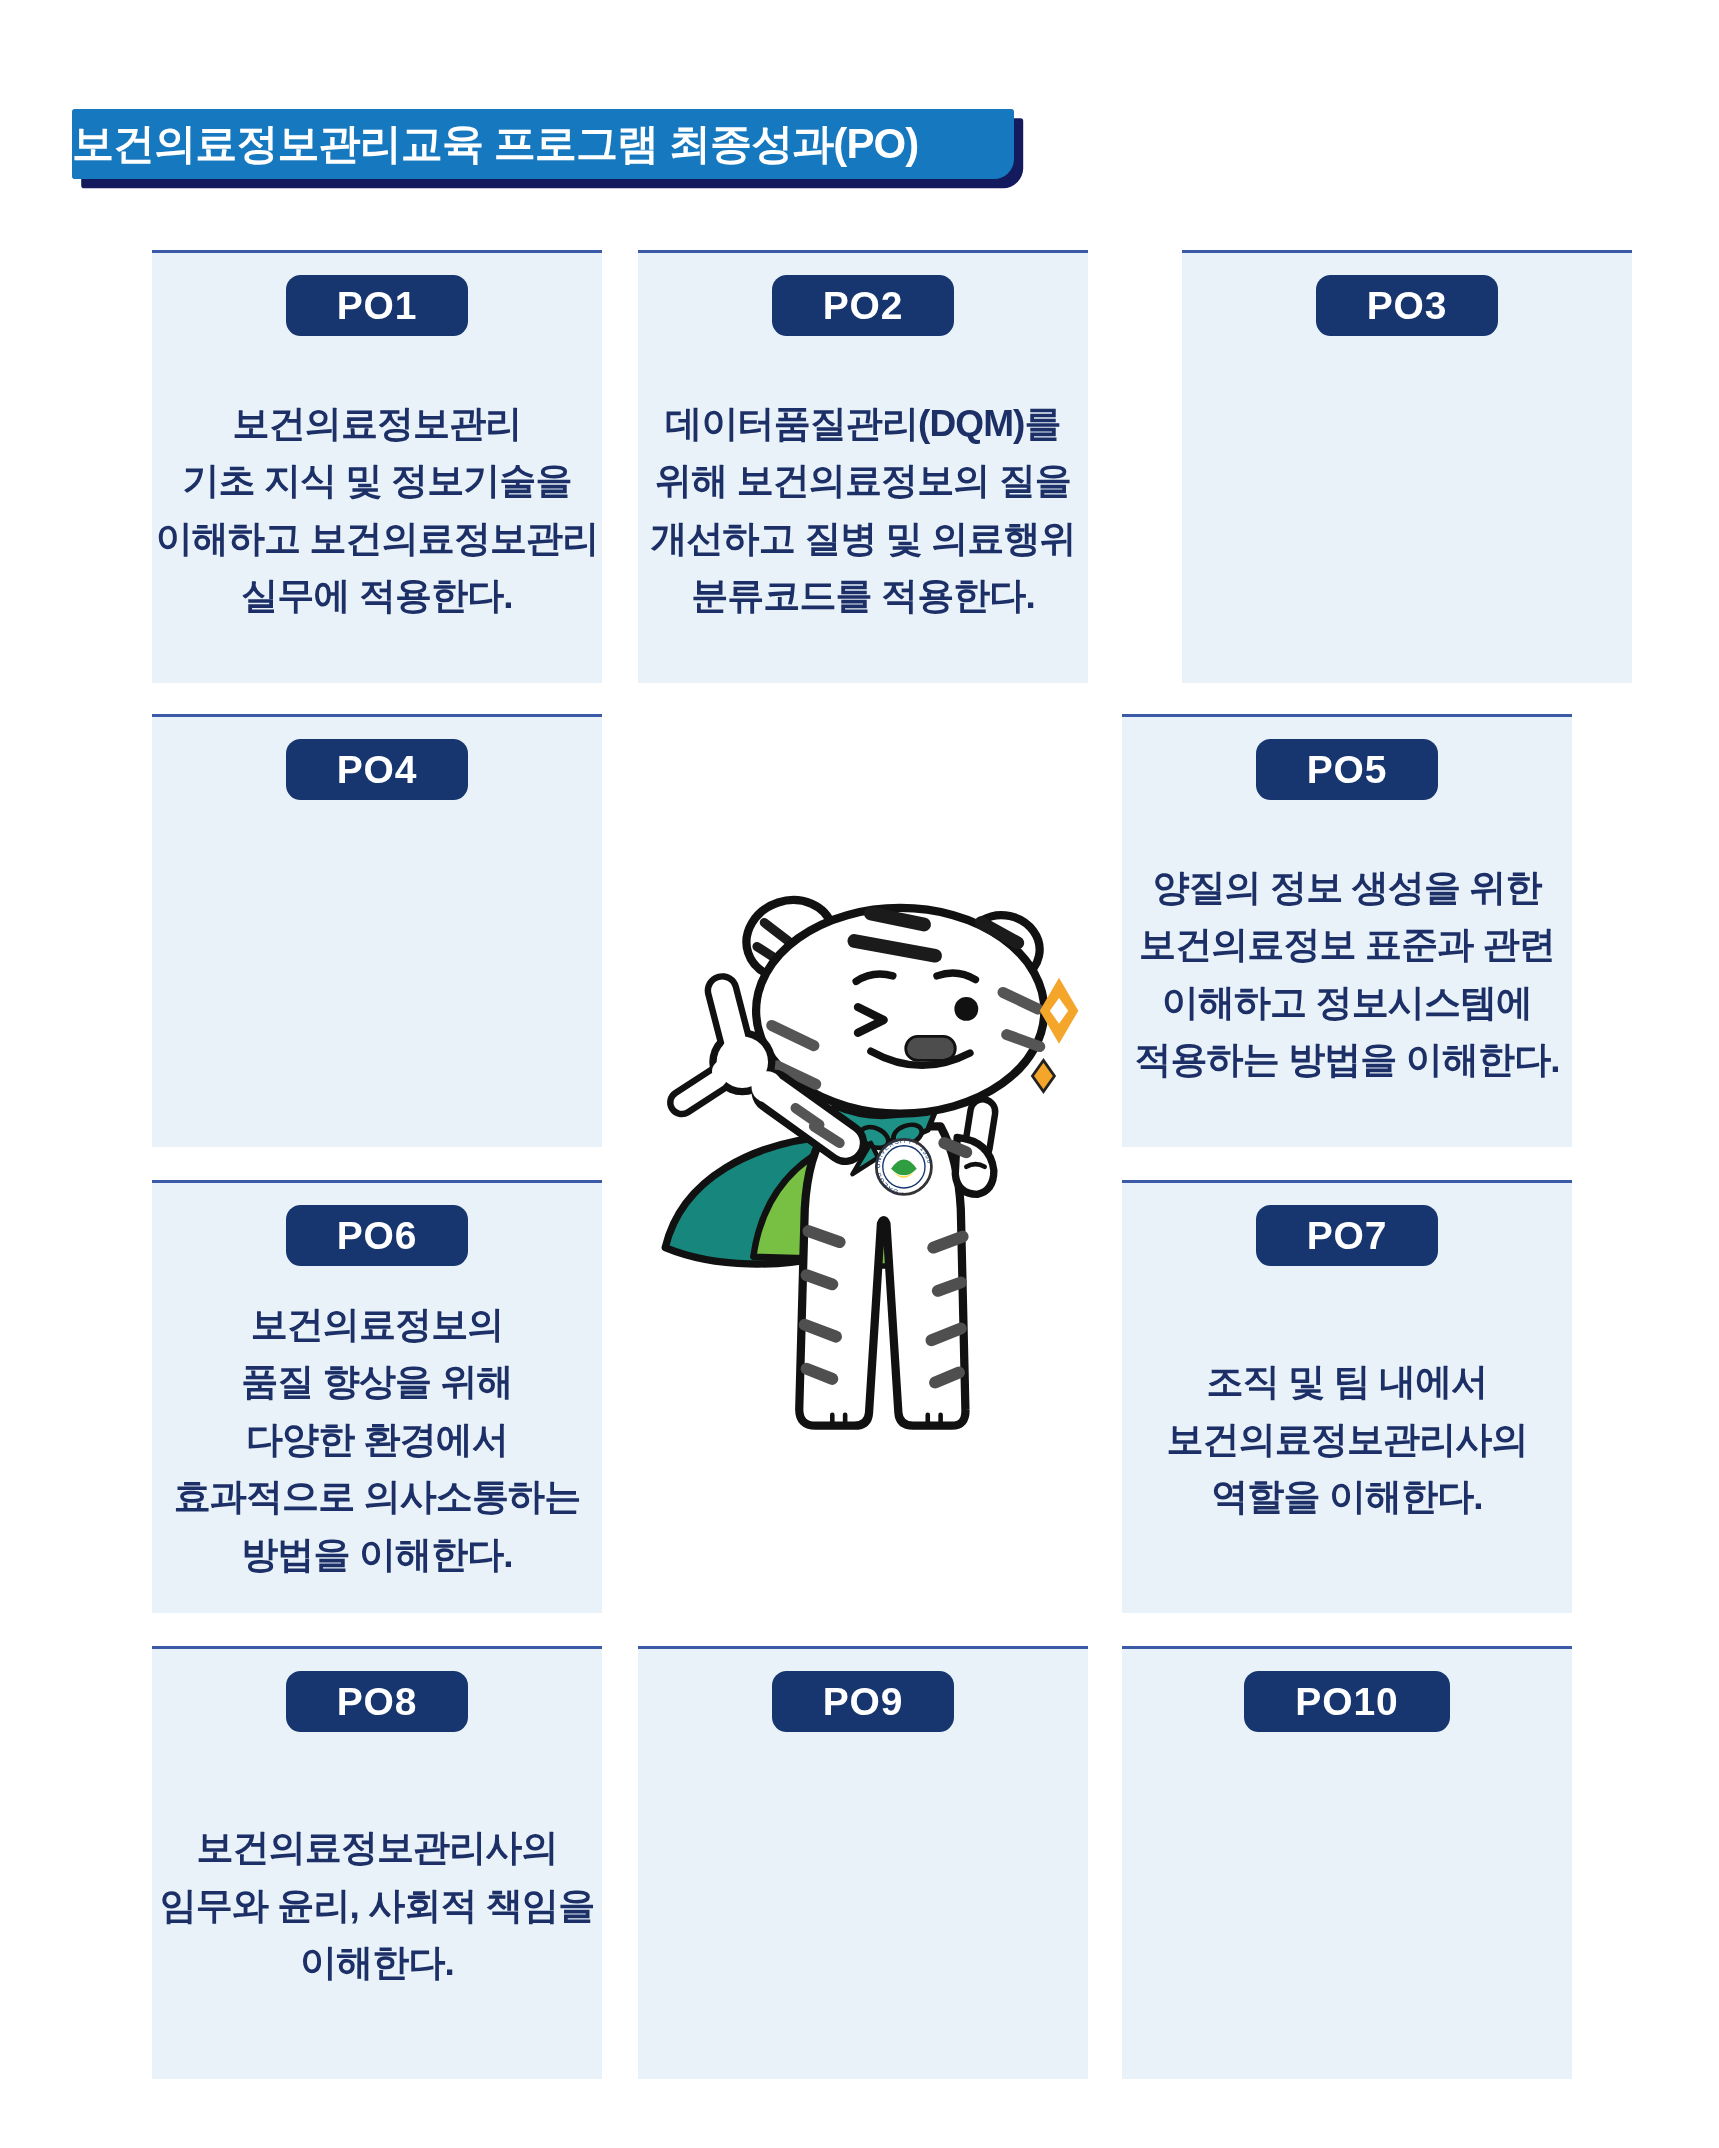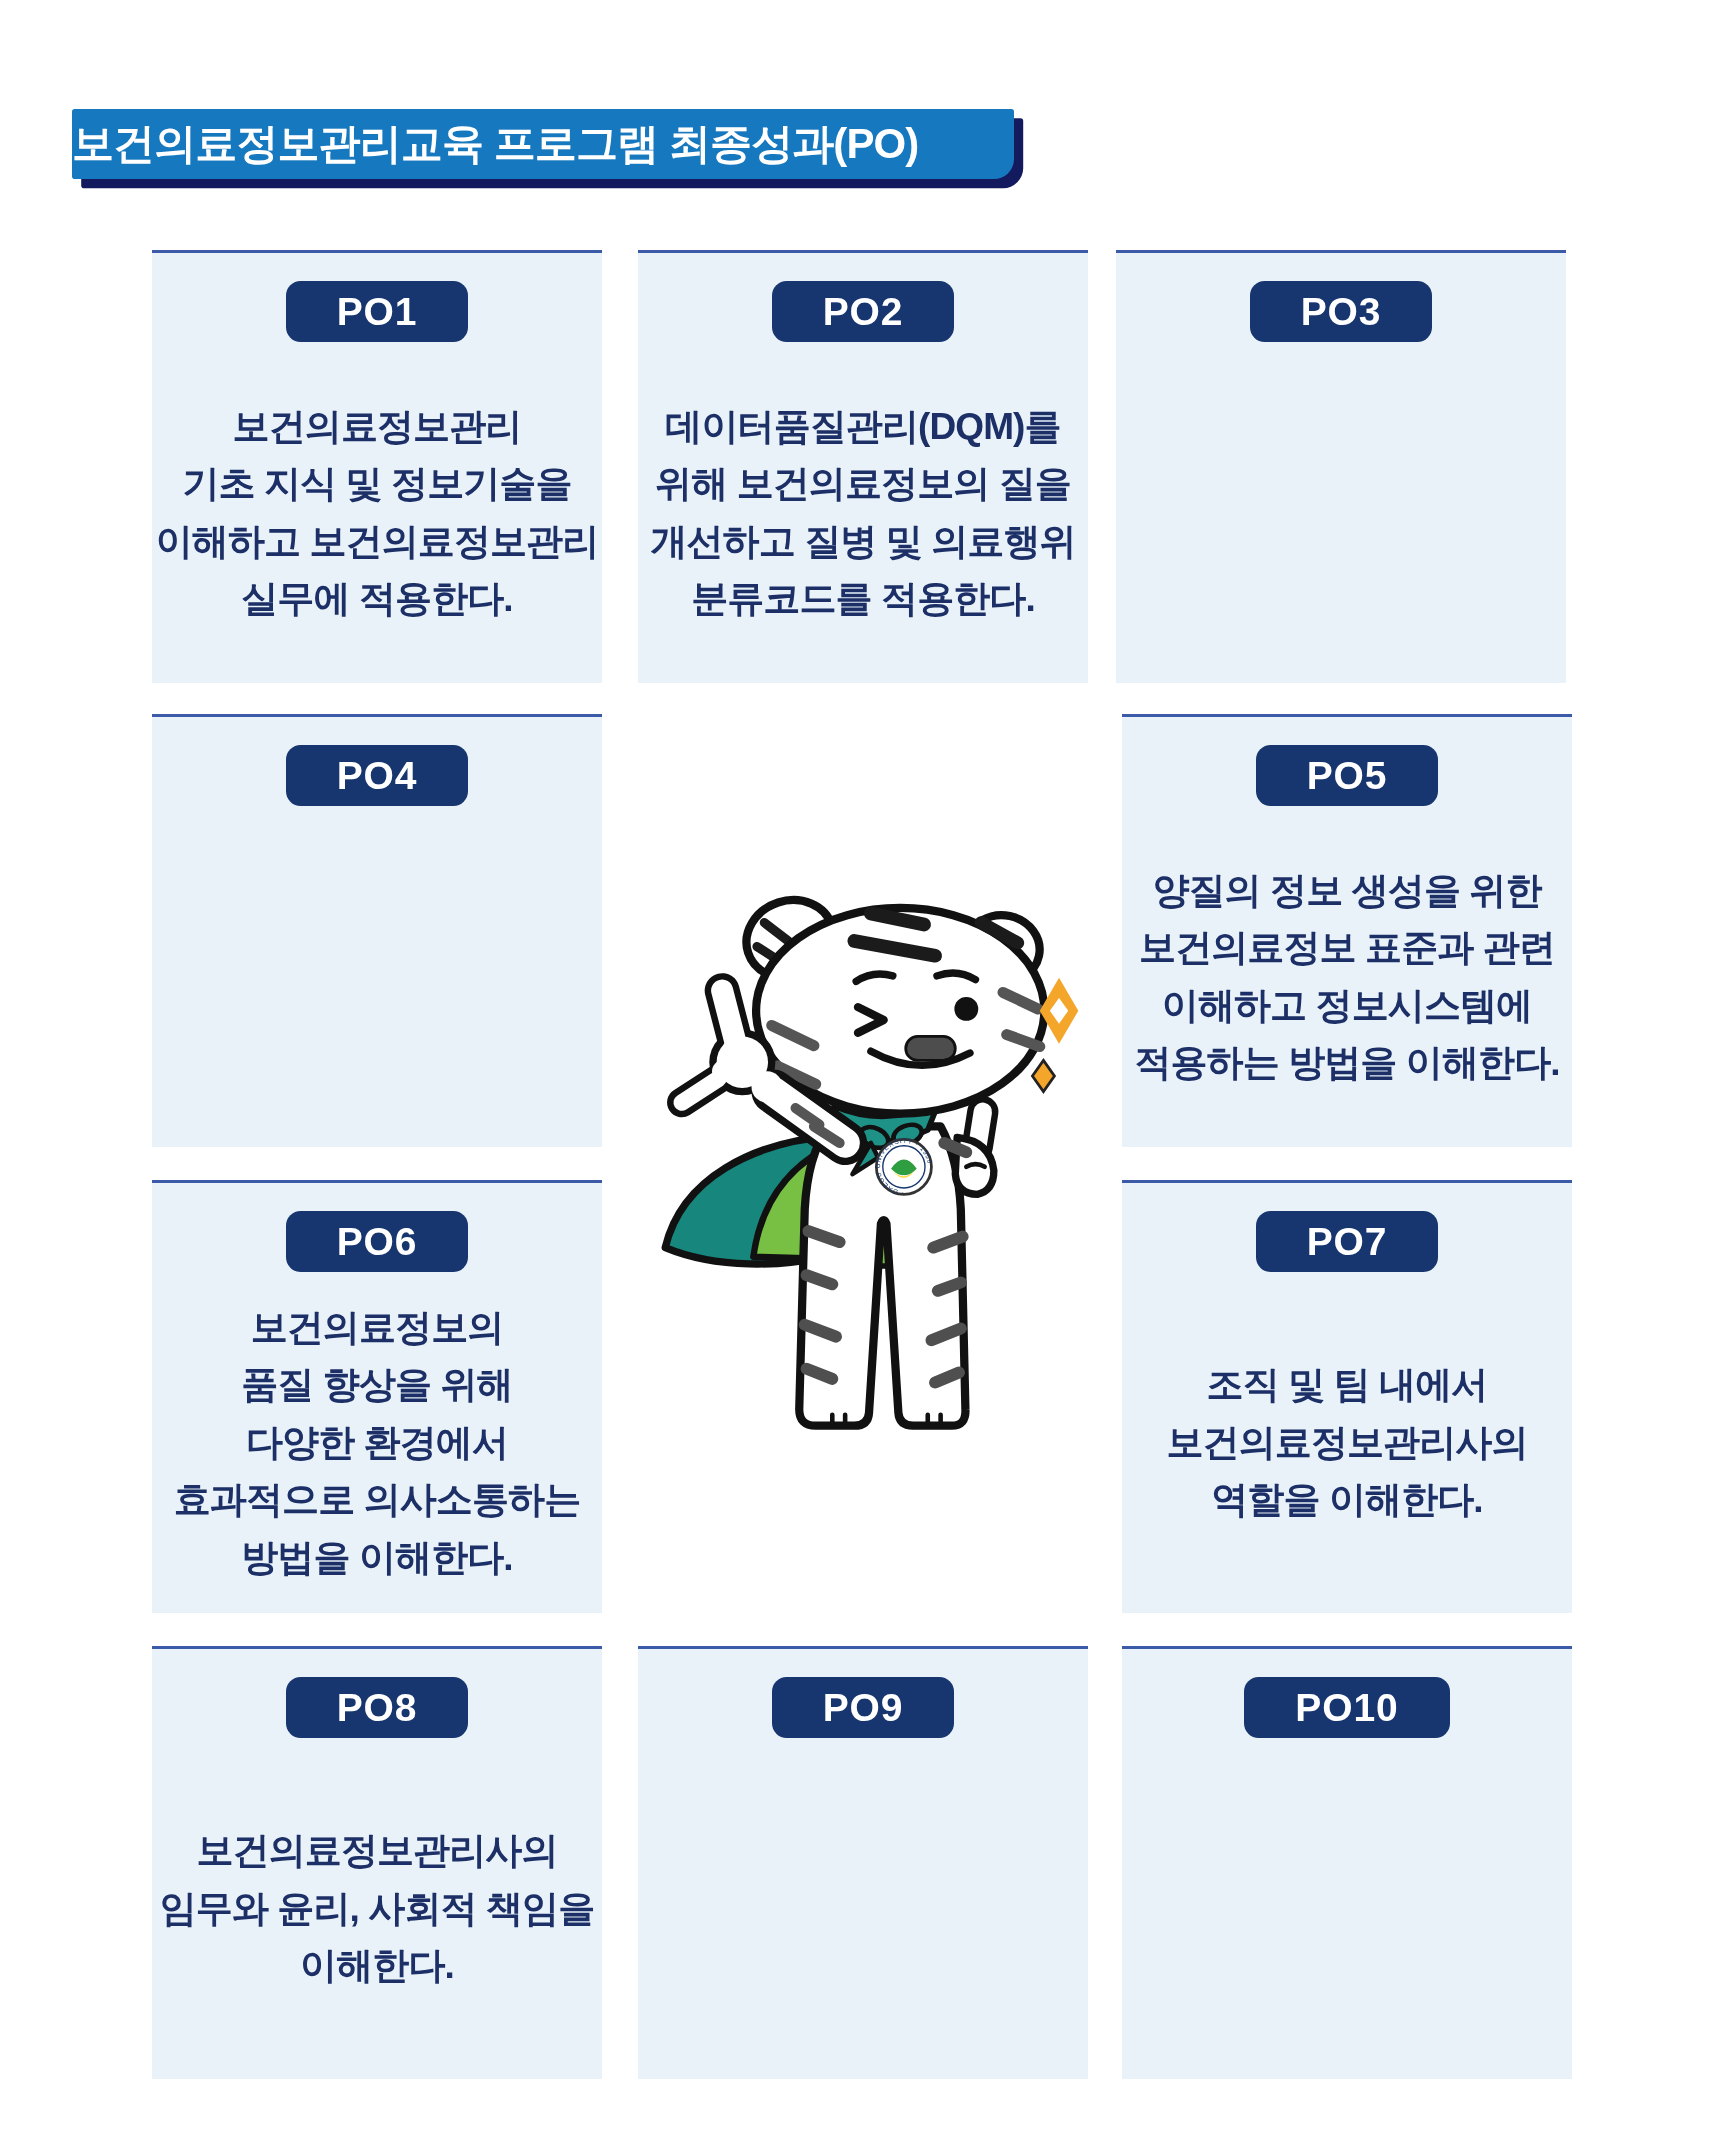--- a/index.html
+++ b/index.html
@@ -10,21 +10,21 @@
   .banner{
     position:absolute;left:72px;top:109px;width:942px;height:70px;
     background:#1678be;border-radius:2.8px 2.8px 20px 2.8px;
     box-shadow:9.2px 9.2px 0 #131b5e;
     display:flex;align-items:center;justify-content:flex-start;
   }
   .banner-title{color:#ffffff;font-size:42px;font-weight:bold;letter-spacing:-0.9px;}
   .card{
     position:absolute;width:450px;height:433px;box-sizing:border-box;
     background:#e9f2f8;border-top:3.7px solid #3b5aa8;
-    display:flex;flex-direction:column;align-items:center;padding-top:28px;
+    display:flex;flex-direction:column;align-items:center;padding-top:22px;
   }
   .badge{
     background:#17356e;color:#ffffff;font-weight:bold;font-size:39px;
     letter-spacing:0.9px;line-height:1;padding:11px 51px;border-radius:14.7px;
   }
   .card-body{flex:1;display:flex;align-items:center;justify-content:center;width:100%;}
   .card-text{
     margin:0;text-align:center;white-space:pre-line;color:#1c2f66;
     font-weight:bold;font-size:37px;line-height:1.55;letter-spacing:-0.9px;
   }
@@ -49,21 +49,21 @@
 </div>
 <div class="card" style="left:638px;top:250px">
   <div class="badge"><span>PO2</span></div>
   <div class="card-body">
       <p class="card-text">데이터품질관리(DQM)를
 위해 보건의료정보의 질을
 개선하고 질병 및 의료행위
 분류코드를 적용한다.</p>
     </div>
 </div>
-<div class="card" style="left:1116px;top:250px">
+<div class="card" style="left:1182px;top:250px">
   <div class="badge"><span>PO3</span></div>
 </div>
 
 <div class="card" style="left:152px;top:714px">
   <div class="badge"><span>PO4</span></div>
 </div>
 <div class="card" style="left:1122px;top:714px">
   <div class="badge"><span>PO5</span></div>
   <div class="card-body">
       <p class="card-text">양질의 정보 생성을 위한

